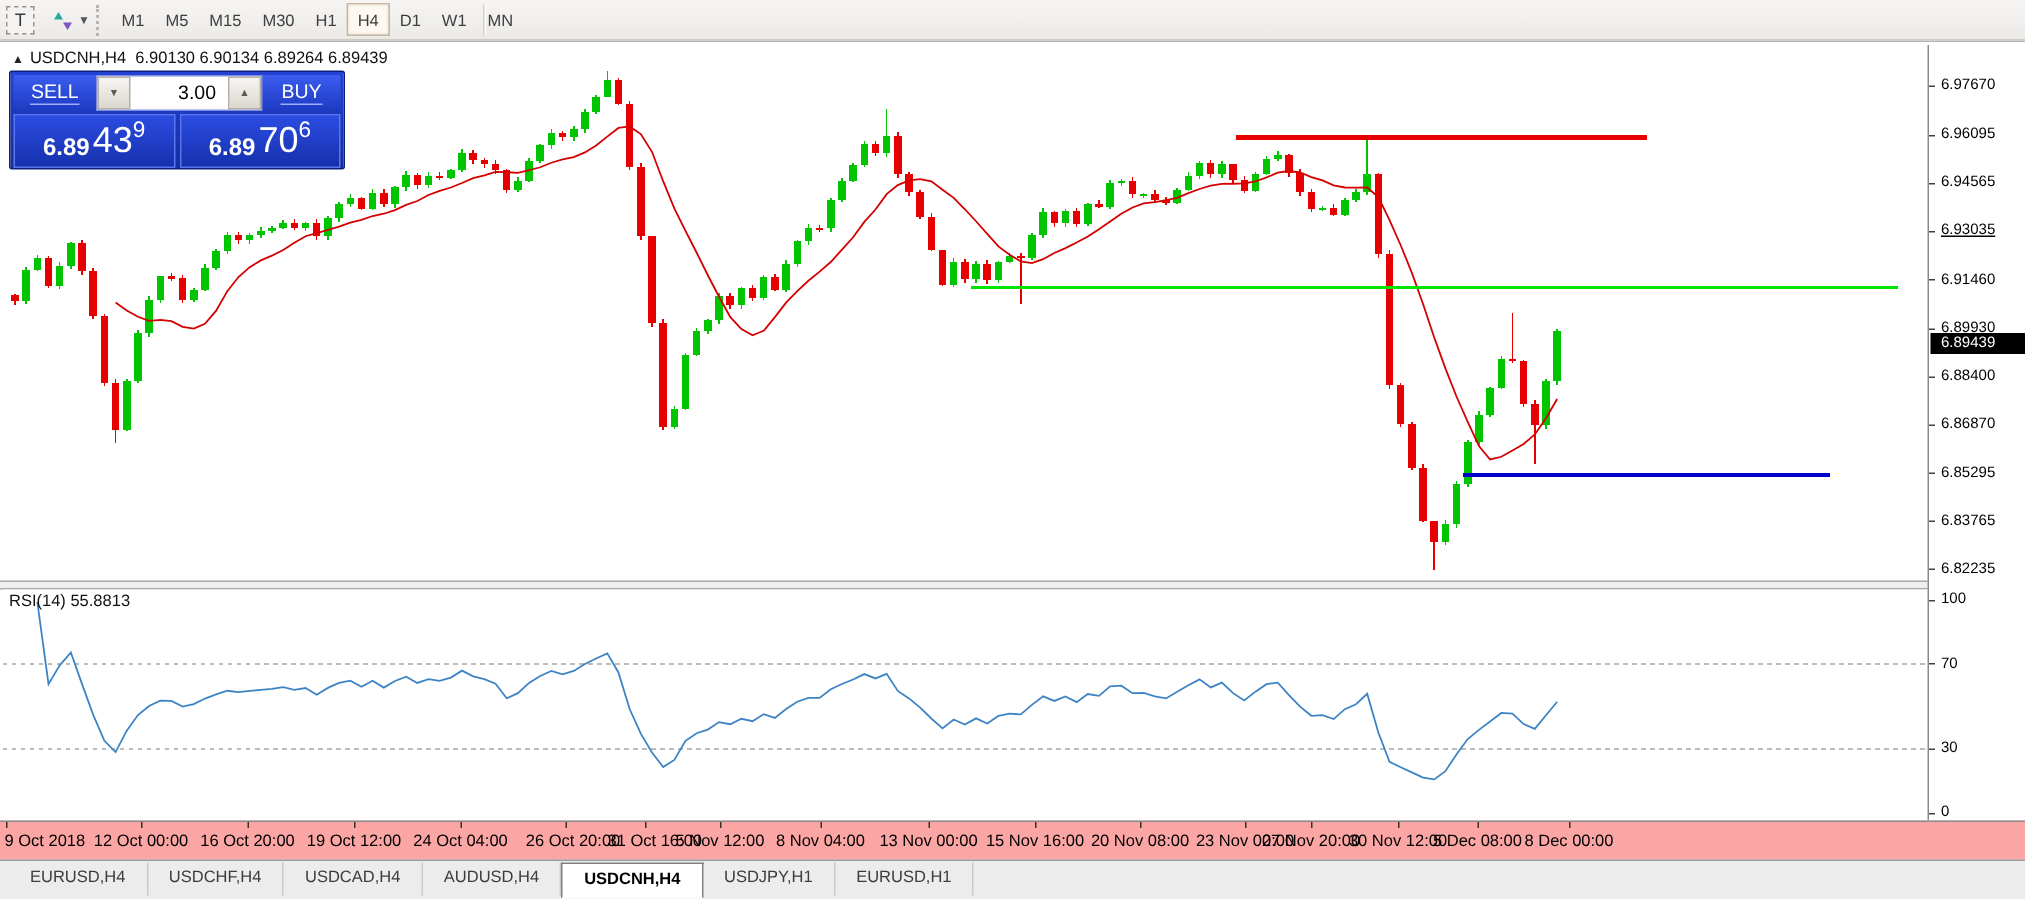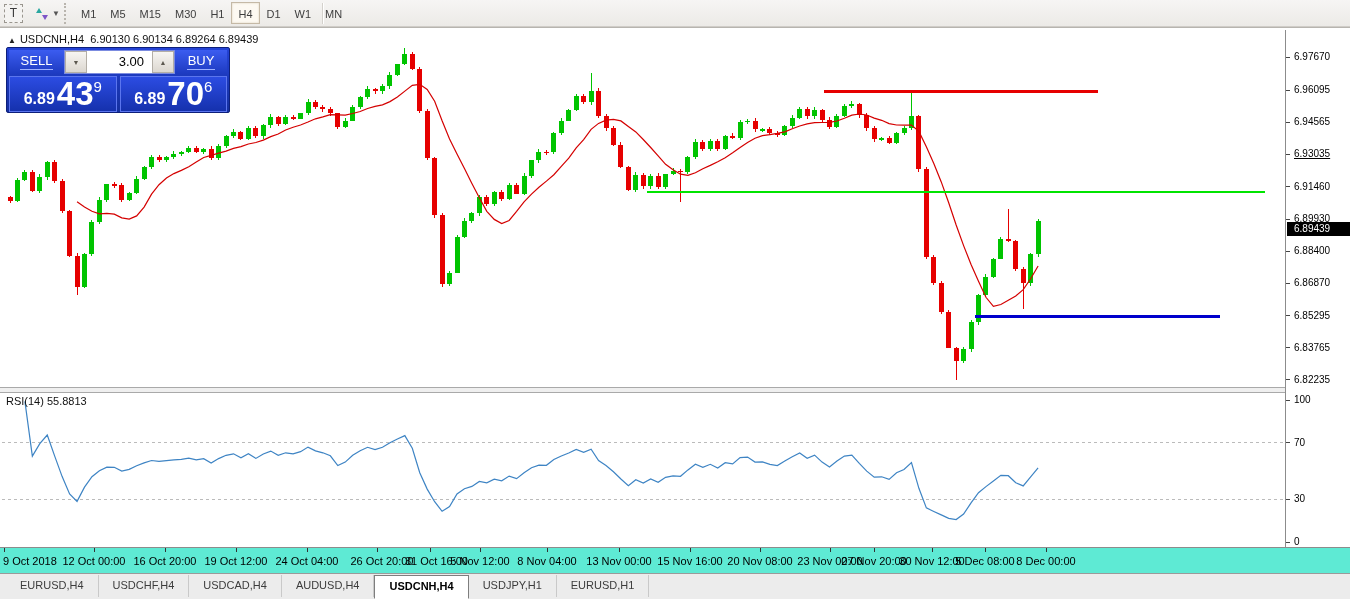--- a/index.html
+++ b/index.html
@@ -38,40 +38,40 @@
 
   
   #splitter { position:absolute; left:0; top:359px; width:1350px; height:6px; background:#efefef;
     border-top:1px solid #a9a9a9; border-bottom:1px solid #a9a9a9; cursor:row-resize; }
 
   
   #rsi-pane { position:absolute; left:2px; top:365px; width:1283px; height:154px; background:#fff; }
   #rsi-label { position:absolute; left:4px; top:2px; font-size:11px; color:#111; }
 
   
-  #date-axis { position:absolute; left:0; top:519px; width:1350px; height:27px; background:#5eead4; border-top:1px solid #8c8c8c; }
+  #date-axis { position:absolute; left:0; top:519px; width:1350px; height:27px; background:#fca5a5; border-top:1px solid #8c8c8c; }
   .d-tick { position:absolute; top:0; width:1px; height:4px; background:#333; }
   .d-label { position:absolute; top:7px; font-size:11px; color:#000; white-space:nowrap; }
 
   
   #oct-panel { position:absolute; left:4px; top:17px; width:224px; height:66px;
     background:linear-gradient(#2443d6,#142f9e); border:1px solid #0d1f7a; border-radius:2px; padding:2px; }
   #oct-top { display:flex; height:24px; }
   .oct-btn { width:55px; height:24px; background:linear-gradient(#3b5cf0,#1d3ac0); color:#fff;
     font-size:13px; text-align:center; line-height:22px; cursor:pointer; }
   .oct-btn span { border-bottom:1px solid #9db0ff; padding:0 1px 1px; }
   #vol-box { flex:1; height:24px; background:#fff; border:1px solid #7c8ce0; display:flex; }
   .spin { width:22px; height:100%; background:linear-gradient(#f7f5f2,#dcd7d0); border:1px solid #b3aea6;
     font-size:7px; color:#5c584f; text-align:center; line-height:21px; cursor:pointer; }
   #vol-value { flex:1; font-size:13px; color:#000; text-align:right; line-height:22px; padding-right:8px; }
   #oct-bottom { display:flex; gap:3px; margin-top:2px; }
   .price-box { flex:1; height:36px; background:linear-gradient(#2c4ce2,#1531ad); border:1px solid #5b75ee;
     color:#fff; display:flex; align-items:flex-end; justify-content:center; padding-bottom:2px; cursor:pointer; }
   .p-small { font-size:16px; font-weight:bold; margin-right:2px; line-height:20px; }
-  .p-big { font-size:33px; font-weight:bold; line-height:30px; }
+  .p-big { font-size:24px; font-weight:normal; line-height:30px; }
   .p-sup { font-size:15px; line-height:1; position:relative; top:-15px; }
 
   
   #tab-bar { position:absolute; left:0; top:573px; width:1350px; height:26px; background:#ececec;
     border-top:1px solid #9a9a9a; display:flex; align-items:flex-start; padding-left:6px; }
   .chart-tab { height:22px; margin-top:1px; padding:0 14px; font-size:11px; color:#3c3c3c; line-height:21px;
     border-right:1px solid #c9c9c9; cursor:pointer; white-space:nowrap; }
   .chart-tab.active { background:#fff; border:1px solid #7e7e7e; border-bottom:1px solid #fff;
     font-weight:bold; color:#000; height:24px; }
 </style>

